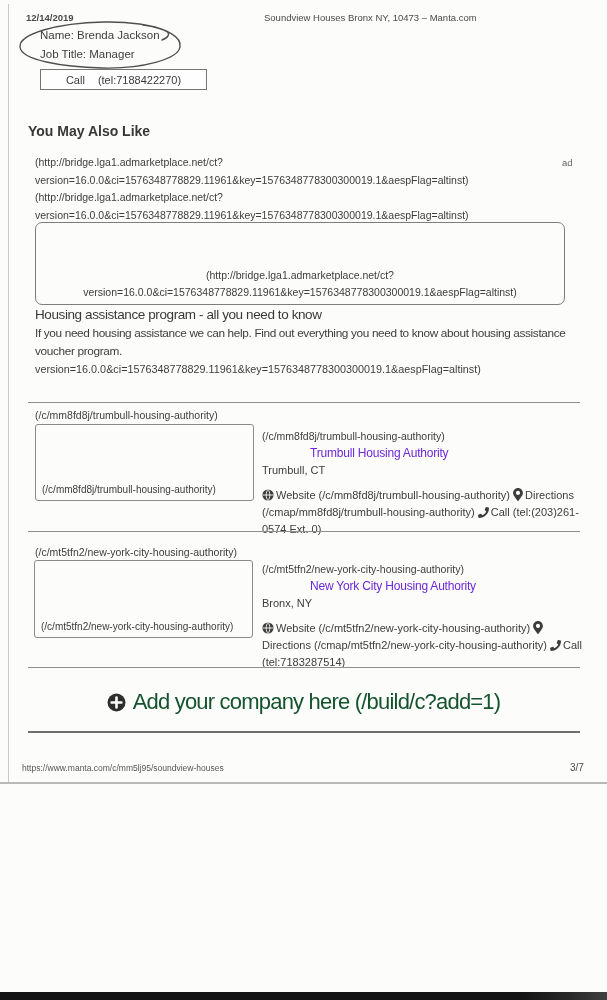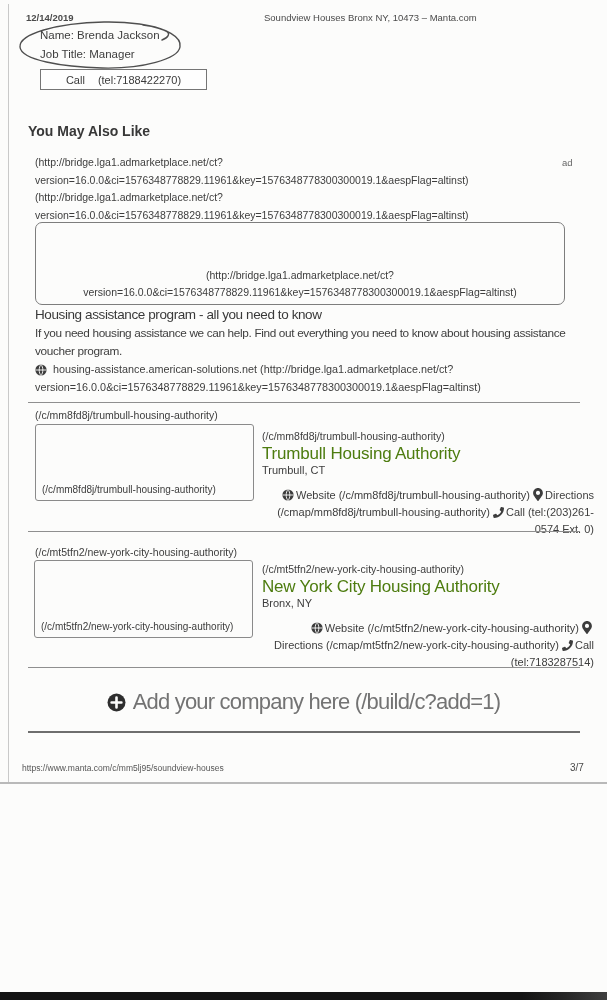--- a/index.html
+++ b/index.html
@@ -56,30 +56,30 @@
   .thumb {
     position:absolute; box-sizing:border-box; border:1.2px solid #8a8a8a; border-radius:3px;
   }
   .thumb-1 { left:35px; top:424px; width:219px; height:77px; }
   .thumb-2 { left:34px; top:560px; width:219px; height:78px; }
   .thumb span { position:absolute; left:6px; bottom:5px; font-size:10px; white-space:nowrap; }
   .info { position:absolute; left:262px; width:332px; }
   .info-1 { top:428px; }
   .info-2 { top:561px; }
   .info .path  { font-size:10.5px; line-height:17px; }
-  .info .name  { font-size:17px; letter-spacing:-0.2px; line-height:17px; color:#4d7c0f; }
+  .info .name  { font-size:12px; letter-spacing:-0.2px; line-height:17px; color:#6d28d9;margin-left:48px; }
   .info .loc   { font-size:11px; line-height:17px; }
-  .actions { margin-top:8px; font-size:11px; line-height:17px;text-align:right; }
+  .actions { margin-top:8px; font-size:11px; line-height:17px; }
   .actions .pathpart { }
   .icon { display:inline-block; vertical-align:-2px; margin-right:2px; }
   .icon svg { display:block; }
 
   
   .add-company {
-    left:0; top:689px; width:607px; text-align:center; color:#737373;
+    left:0; top:689px; width:607px; text-align:center; color:#14532d;
     font-size:22px; letter-spacing:-0.8px;
   }
   .add-company .plus { display:inline-block; vertical-align:-3px; margin-right:7px; }
 
   
   .footer-url  { left:22px; top:763px; font-size:8.5px; color:#565656; }
   .footer-page { left:570px; top:762px; font-size:10px; color:#4a4a4a; }
 </style>
 </head>
 <body>
@@ -115,29 +115,20 @@
     <div>(http://bridge.lga1.admarketplace.net/ct?</div>
     <div>version=16.0.0&amp;ci=1576348778829.11961&amp;key=1576348778300300019.1&amp;aespFlag=altinst)</div>
   </div>
 
   <div class="abs ad-headline">Housing assistance program - all you need to know</div>
   <div class="abs ad-desc">
     <div>If you need housing assistance we can help. Find out everything you need to know about housing assistance</div>
     <div>voucher program.</div>
   </div>
   <div class="abs ad-url">
-    <div class="l1">
-      <span class="icon">
-        <svg width="12" height="12" viewBox="0 0 12 12">
-            <circle cx="6" cy="6" r="5.6" fill="#3d3d3d"></circle>
-            <path d="M0.6,6 H11.4 M6,0.5 C3.6,3 3.6,9 6,11.5 M6,0.5 C8.4,3 8.4,9 6,11.5" stroke="#fcfcfb" stroke-width="0.9" fill="none"></path>
-          </svg>
-      </span>
-      <span>housing-assistance.american-solutions.net (http://bridge.lga1.admarketplace.net/ct?</span>
-    </div>
     <div>version=16.0.0&amp;ci=1576348778829.11961&amp;key=1576348778300300019.1&amp;aespFlag=altinst)</div>
   </div>
 
   <hr class="rule" style="top:402px">
 
   <div class="abs path-line listing-path-1">(/c/mm8fd8j/trumbull-housing-authority)</div>
   <div class="thumb thumb-1">
     <span>(/c/mm8fd8j/trumbull-housing-authority)</span>
   </div>
   <div class="info info-1">

